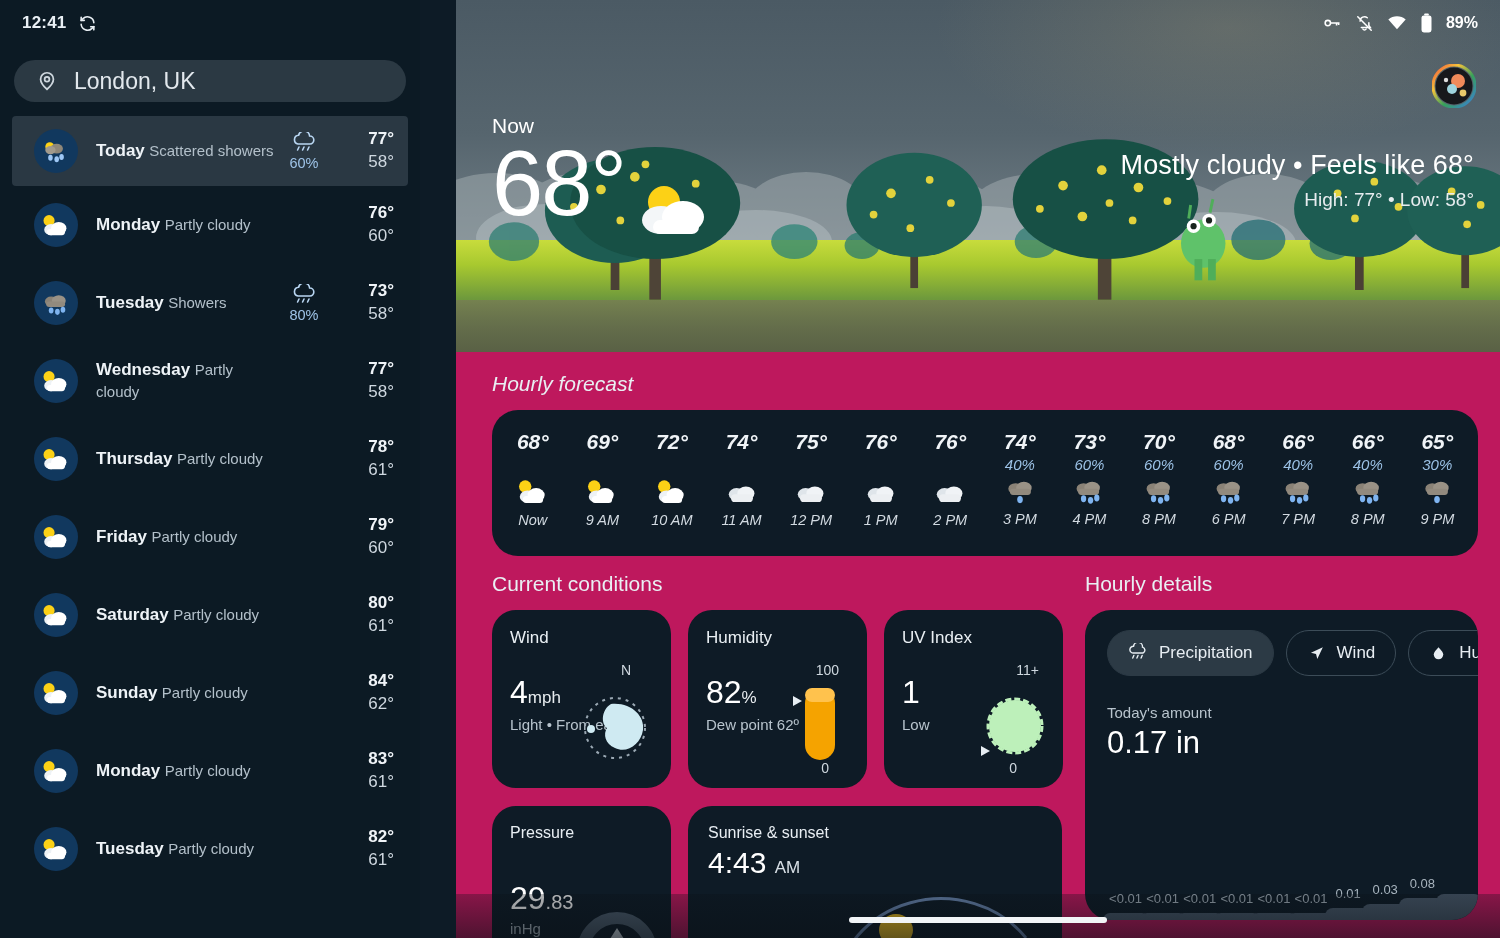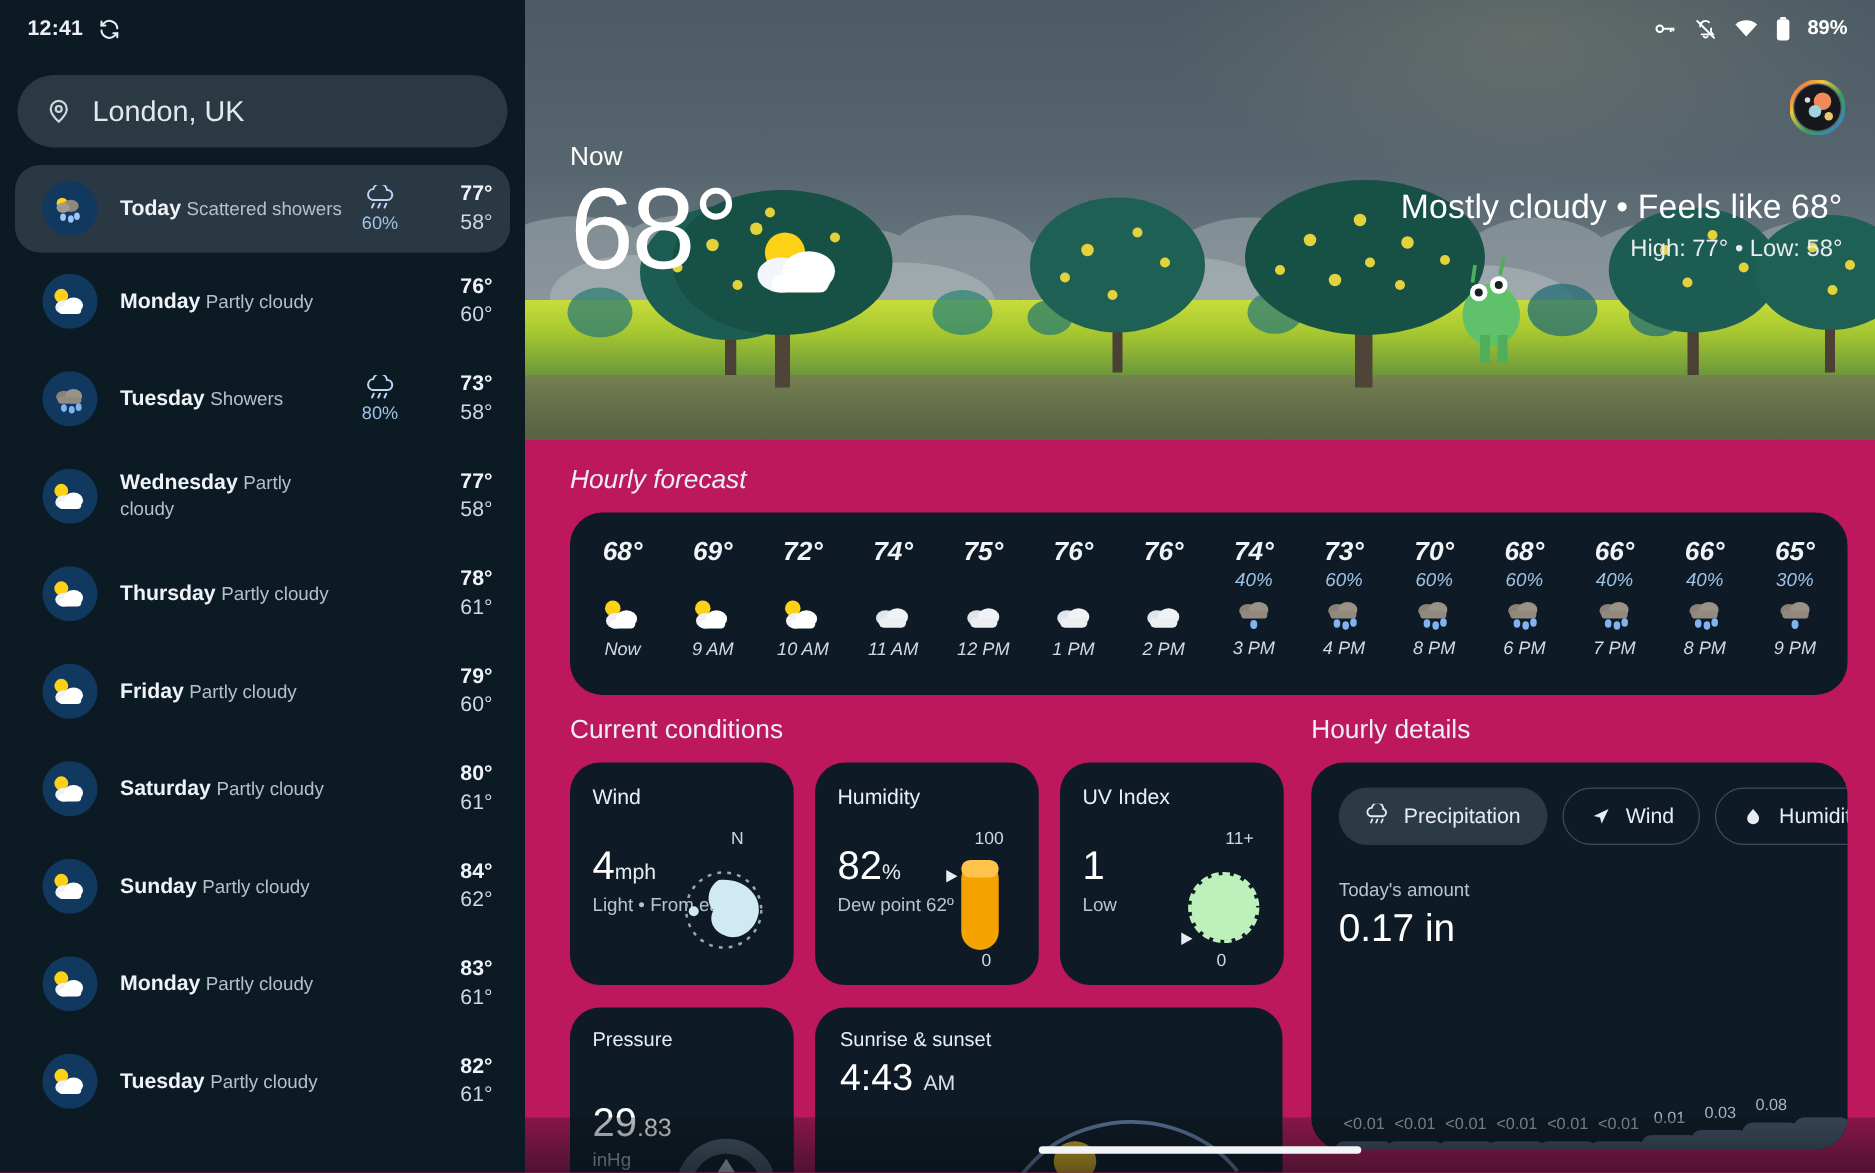--- a/index.html
+++ b/index.html
@@ -3,49 +3,49 @@
 <meta charset="utf-8">
 <style>
   * { margin:0; padding:0; box-sizing:border-box; }
   html,body { width:1500px; height:938px; overflow:hidden; }
   body {
     font-family:"Liberation Sans", sans-serif;
     background:#0d1b26;
     color:#e8eef3;
     -webkit-font-smoothing:antialiased;
   }
-  .app { position:relative; width:1500px; height:938px; display:flex; }
+  .app { position:relative; width:1500px; height:938px; display:flex;gap:36px; }
 
   
   .sidebar {
     width:420px; height:938px; background:#0c1a24;
     position:relative; flex:0 0 420px; overflow:hidden;
   }
   .statusbar-left {
     height:46px; display:flex; align-items:center; gap:12px;
     padding-left:22px;
   }
   .statusbar-left .clock { font-size:17px; font-weight:600; letter-spacing:.2px; color:#e9eff4; }
   .refresh-icon { width:19px; height:19px; display:block; }
 
   .search-box {
-    margin:14px 14px 0 14px; height:58px;
+    margin:14px 14px 0 14px; height:42px;
     background:#2b3943; border-radius:30px;
     display:flex; align-items:center; gap:16px; padding:0 22px;
   }
   .search-box .pin { width:22px; height:22px; flex:0 0 22px; }
   .search-box .loc { font-size:23px; color:#e2e8ed; font-weight:400; }
 
   .daylist { margin-top:14px; }
   .day-row {
     display:flex; align-items:center; height:78px;
     padding:0 26px 0 14px; position:relative;
   }
   .day-row.active {
-    background:#2a3843; border-radius:20px; margin:0 12px; padding:0 14px 0 2px;
+    background:#2a3843; border-radius:4px; margin:0 12px; padding:0 14px 0 2px;
     height:70px;
   }
   .day-icon {
     width:44px; height:44px; flex:0 0 44px; border-radius:50%;
     background:#11385e; display:flex; align-items:center; justify-content:center;
     margin-right:18px; margin-left:20px;
   }
   .day-row.active .day-icon { margin-left:20px; }
   .day-text { flex:1 1 auto; min-width:0; }
   .day-name { font-size:17px; font-weight:700; color:#eef3f7; line-height:1.35; }

